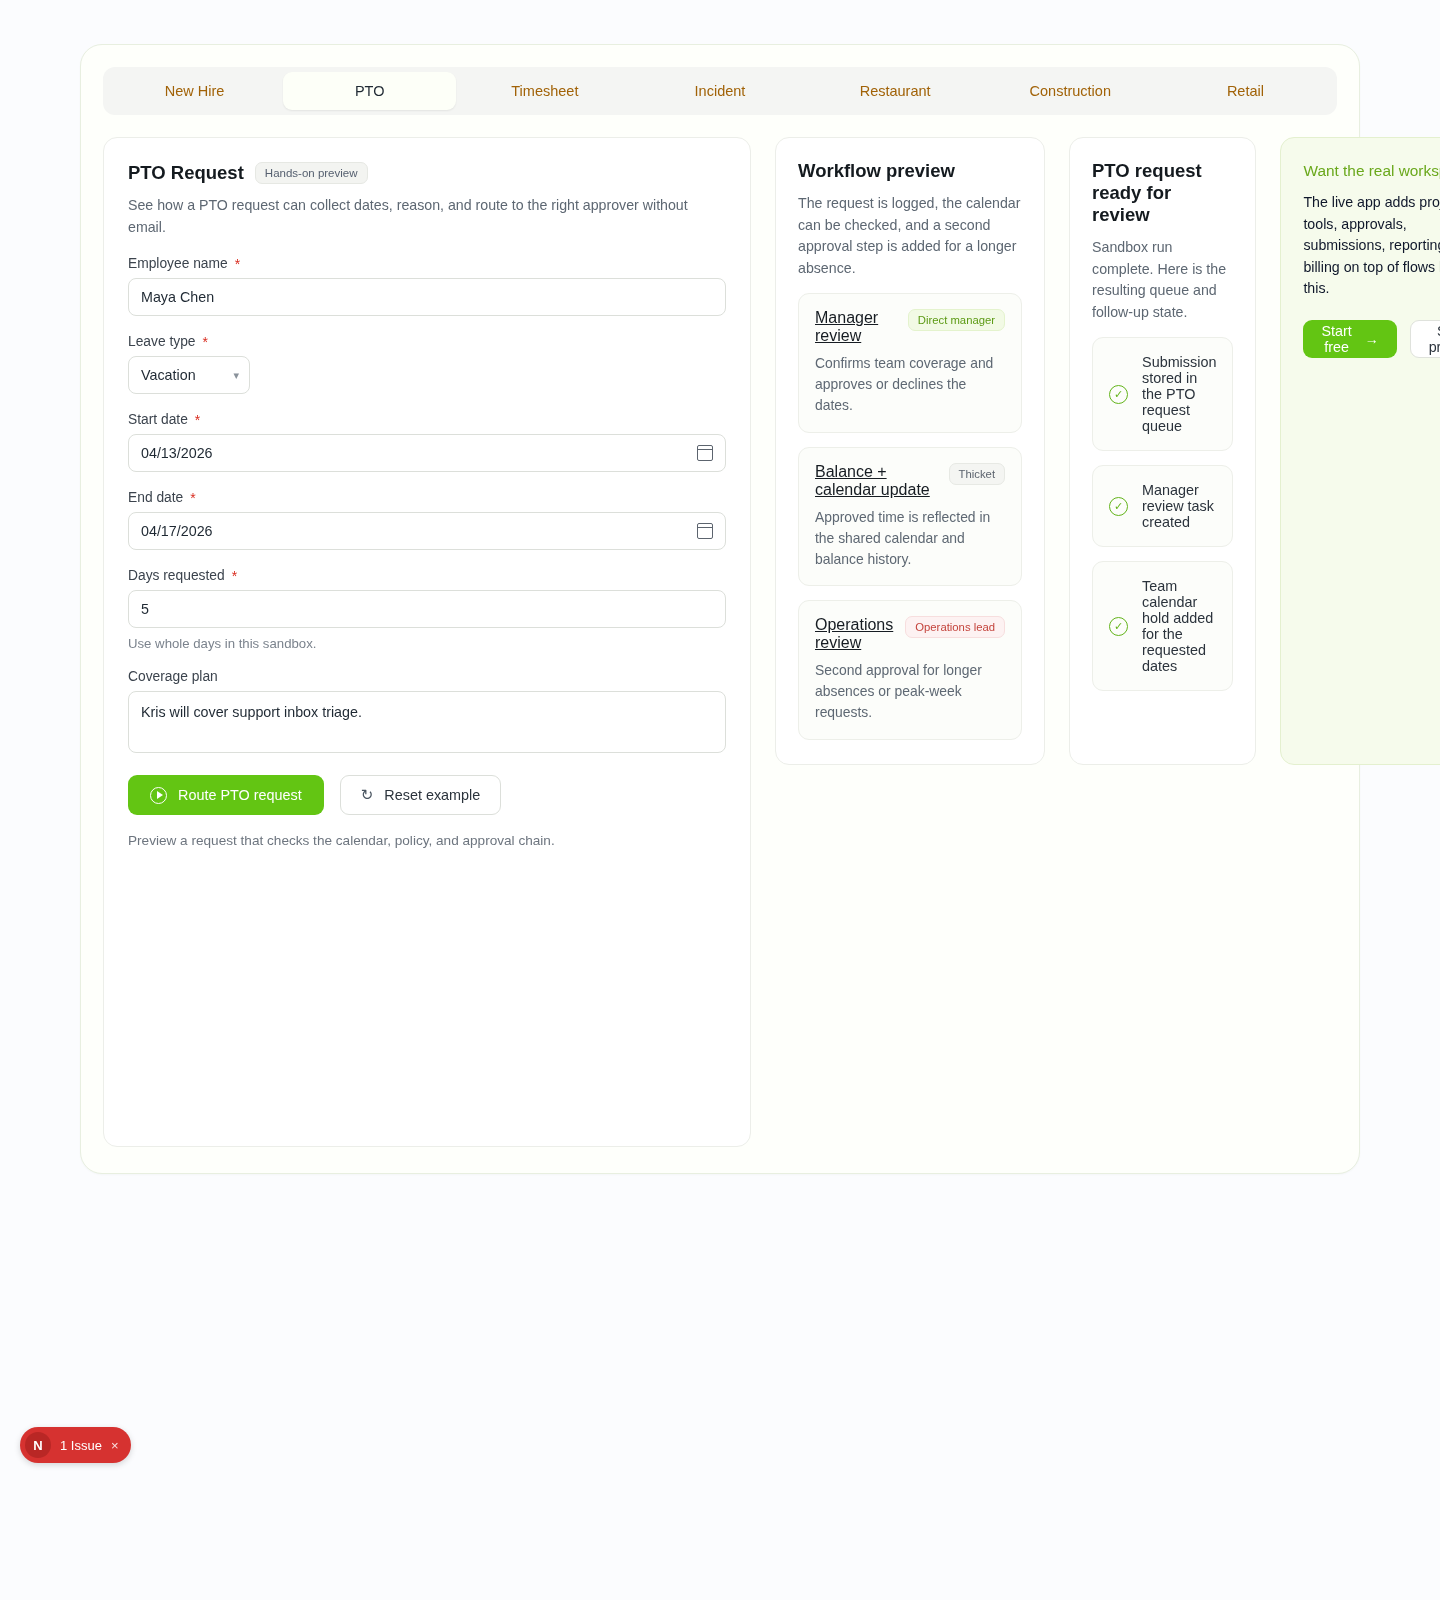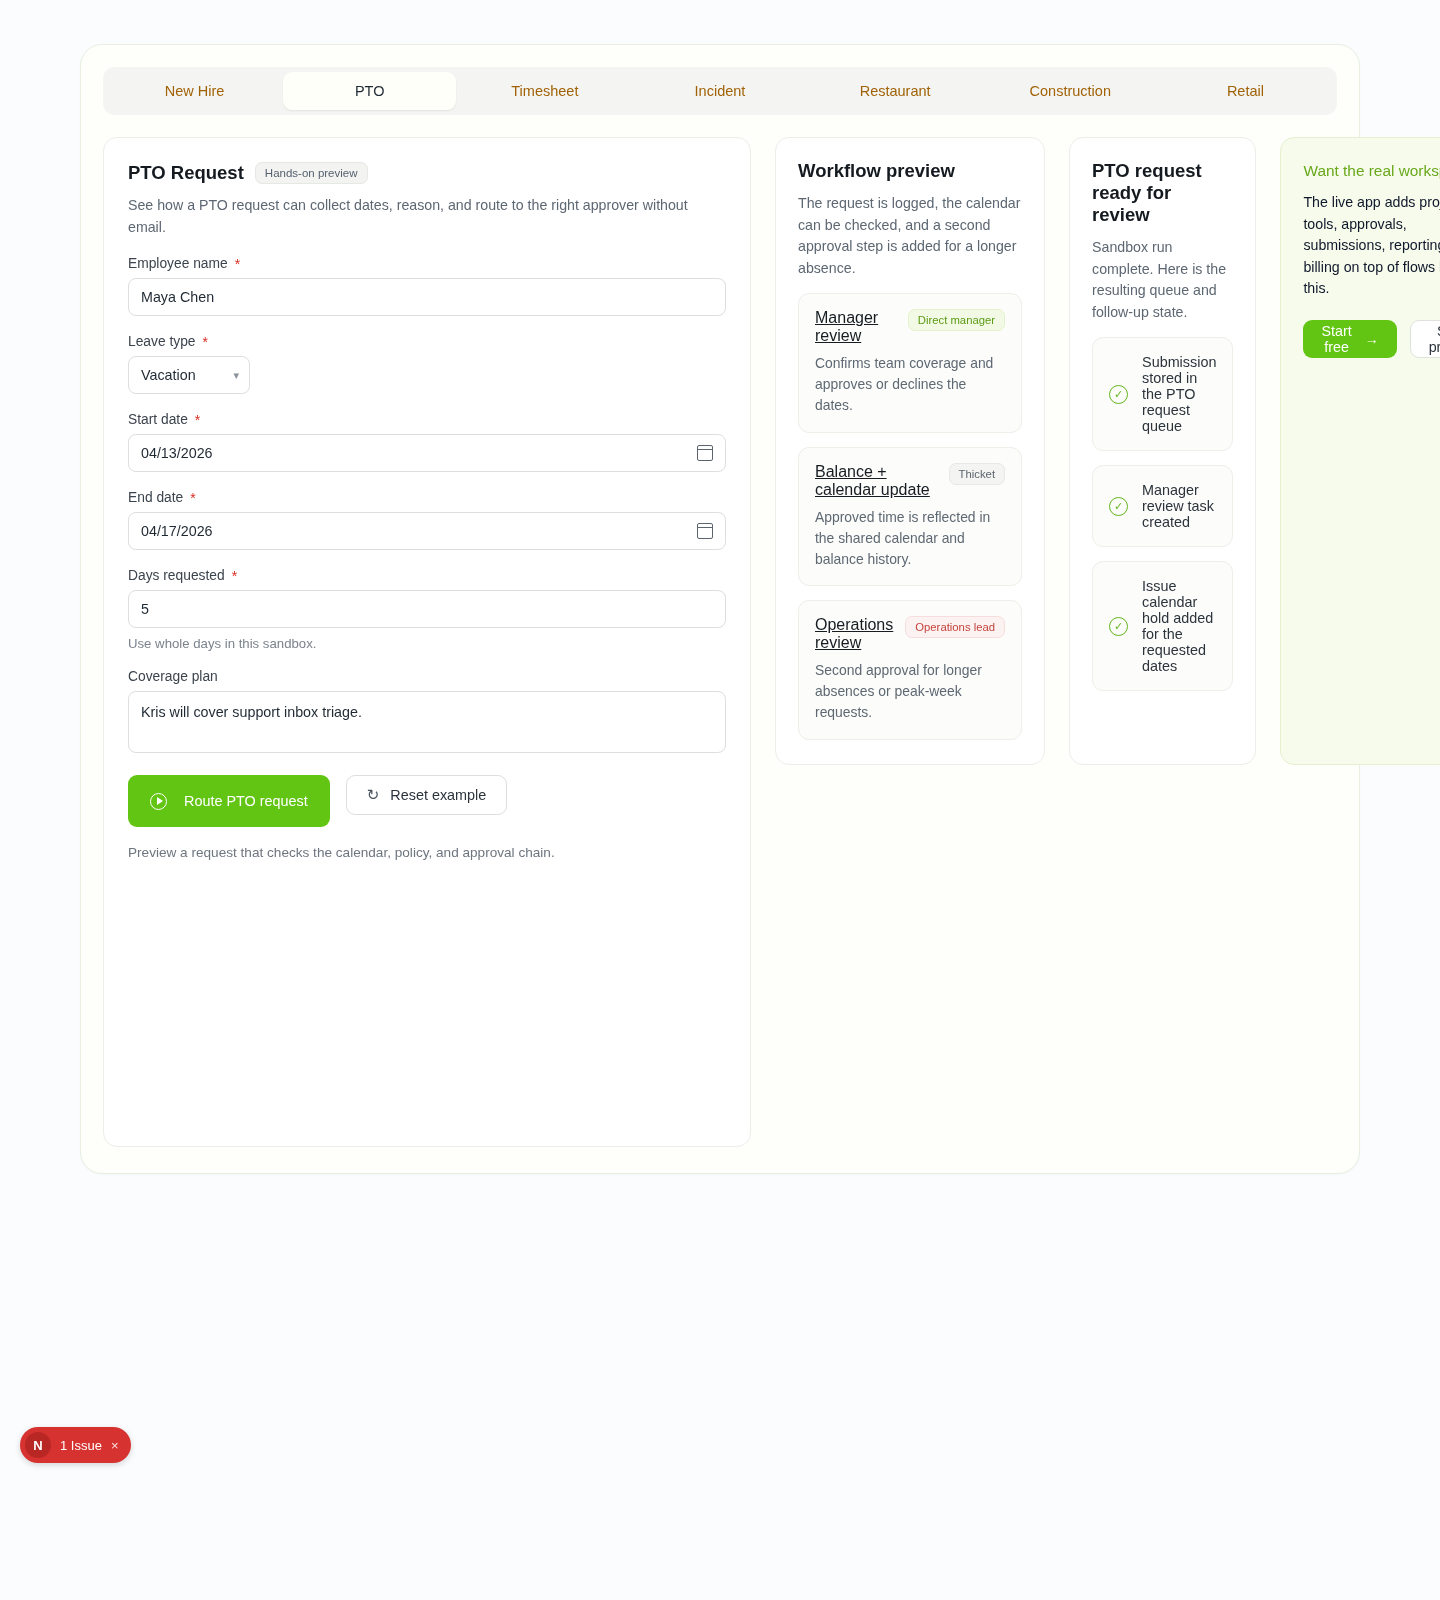--- a/index.html
+++ b/index.html
@@ -178,28 +178,28 @@
     line-height: 1.4;
   }
   .btn-row {
     display: flex;
     gap: 16px;
     margin-top: 22px;
   }
   .btn-primary {
     display: flex;
     align-items: center;
-    gap: 17px;
+    gap: 11px;
     background: #63c513;
     color: #ffffff;
     border: none;
     border-radius: 9px;
     font-size: 14.4px;
     padding: 0 22px;
-    height: 52px;
+    height: 40px;
     cursor: pointer;
     font-family: "Liberation Sans", sans-serif;
   }
   .btn-secondary {
     display: flex;
     align-items: center;
     gap: 11px;
     background: #ffffff;
     color: #2b333c;
     border: 1px solid #dcdfda;
@@ -511,21 +511,21 @@
         <div class="result-row">
           <span class="check">✓</span>
           <span class="result-text">Submission stored in the PTO request queue</span>
         </div>
         <div class="result-row">
           <span class="check">✓</span>
           <span class="result-text">Manager review task created</span>
         </div>
         <div class="result-row">
           <span class="check">✓</span>
-          <span class="result-text">Issue calendar hold added for the requested dates</span>
+          <span class="result-text">Team calendar hold added for the requested dates</span>
         </div>
       </div>
 
       <div class="cta">
         <h3 class="cta-title">Want the real workspace?</h3>
         <p class="cta-sub">The live app adds project tools, approvals, submissions, reporting, and billing on top of flows like this.</p>
         <div class="cta-row">
           <button class="cta-primary">
             <span>Start free</span>
             <span class="arrow-glyph">→</span>

